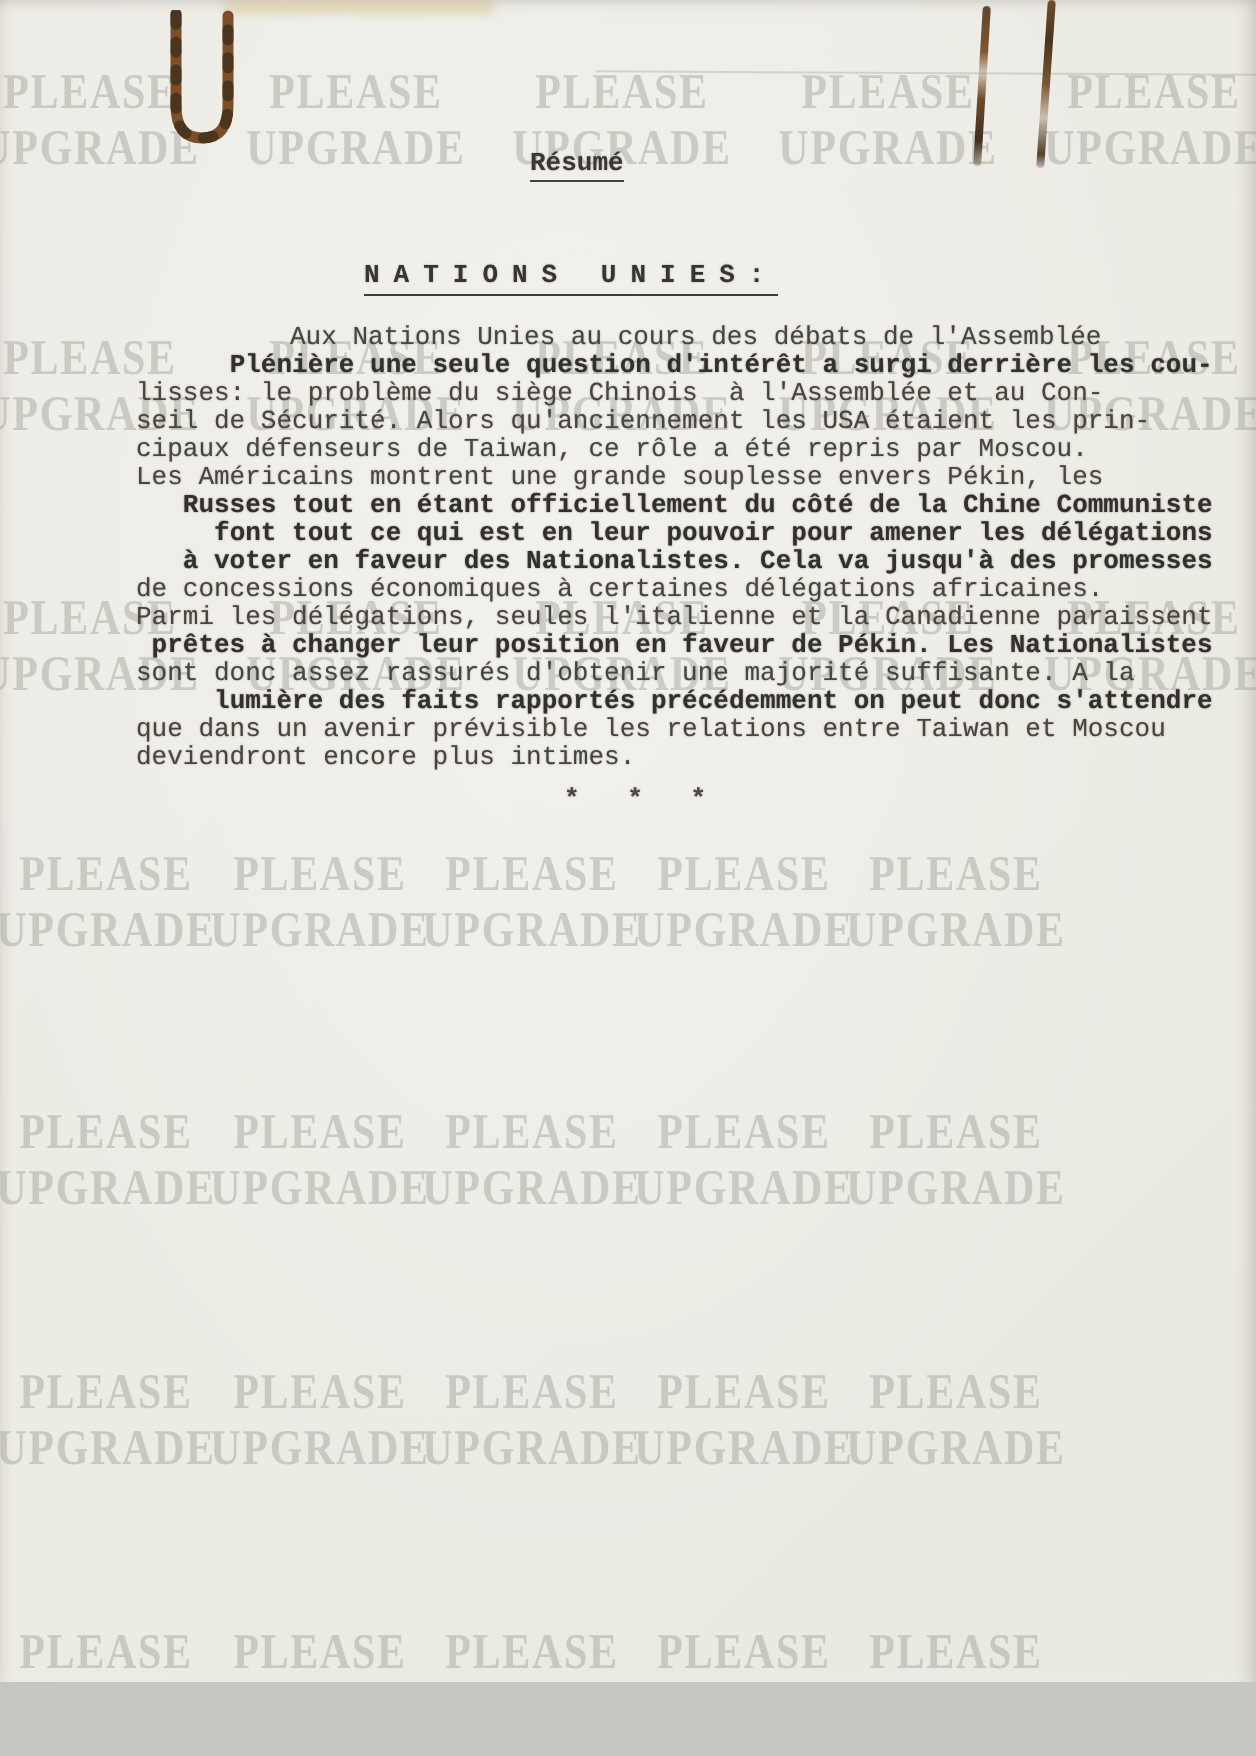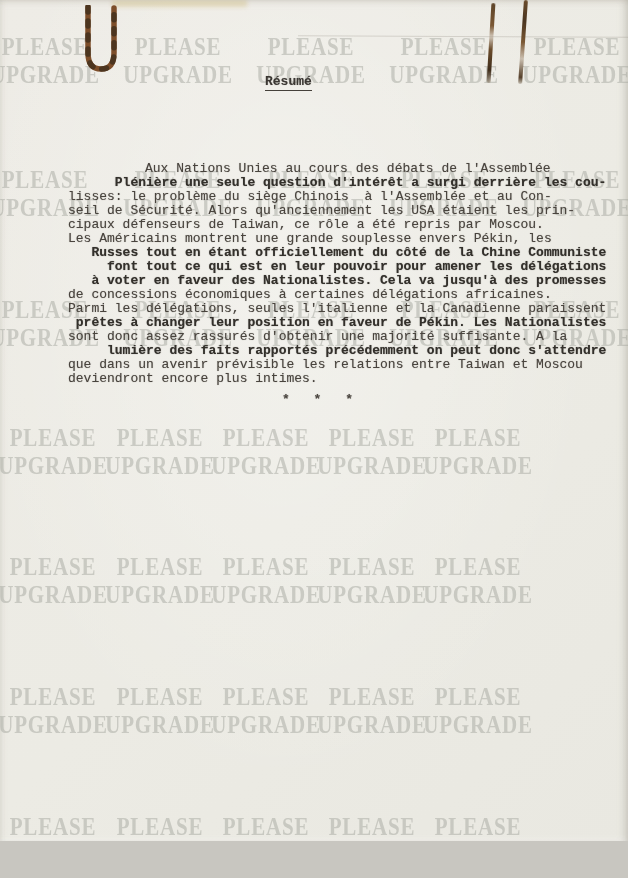--- a/index.html
+++ b/index.html
@@ -248,20 +248,21 @@
   <svg class="staple" width="38" height="74" viewBox="0 0 38 74">
     <path d="M6,2 V48 Q6,64 19,64 Q32,64 32,48 V3" fill="none" stroke="#7d4e2a" stroke-width="5.5" stroke-linecap="round"></path>
     <path d="M6,2 V48 Q6,64 19,64 Q32,64 32,48 V3" fill="none" stroke="#40301d" stroke-width="5.5" stroke-linecap="round" stroke-dasharray="5 9" opacity="0.8"></path>
   </svg>
 
   <div class="rust-line r1"></div>
   <div class="rust-line r2"></div>
 
   <div class="typed resume">Résumé</div>
 
+  <div class="typed heading">NATIONS UNIES:</div>
 
   <div class="typed para"><div class="line">Aux Nations Unies au cours des débats de l'Assemblée</div><div class="line bold">Plénière une seule question d'intérêt a surgi derrière les cou-</div><div class="line">lisses: le problème du siège Chinois  à l'Assemblée et au Con-</div><div class="line">seil de Sécurité. Alors qu'anciennement les USA étaient les prin-</div><div class="line">cipaux défenseurs de Taiwan, ce rôle a été repris par Moscou.</div><div class="line">Les Américains montrent une grande souplesse envers Pékin, les</div><div class="line bold">Russes tout en étant officiellement du côté de la Chine Communiste</div><div class="line bold">font tout ce qui est en leur pouvoir pour amener les délégations</div><div class="line bold">à voter en faveur des Nationalistes. Cela va jusqu'à des promesses</div><div class="line">de concessions économiques à certaines délégations africaines.</div><div class="line">Parmi les délégations, seules l'italienne et la Canadienne paraissent</div><div class="line bold">prêtes à changer leur position en faveur de Pékin. Les Nationalistes</div><div class="line">sont donc assez rassurés d'obtenir une majorité suffisante. A la</div><div class="line bold">lumière des faits rapportés précédemment on peut donc s'attendre</div><div class="line">que dans un avenir prévisible les relations entre Taiwan et Moscou</div><div class="line">deviendront encore plus intimes.</div></div>
 
   <div class="typed separator">* * *</div>
 
   <div class="page-number">32.</div>
 
   <div class="corner-mark"></div>
 </div>
 

